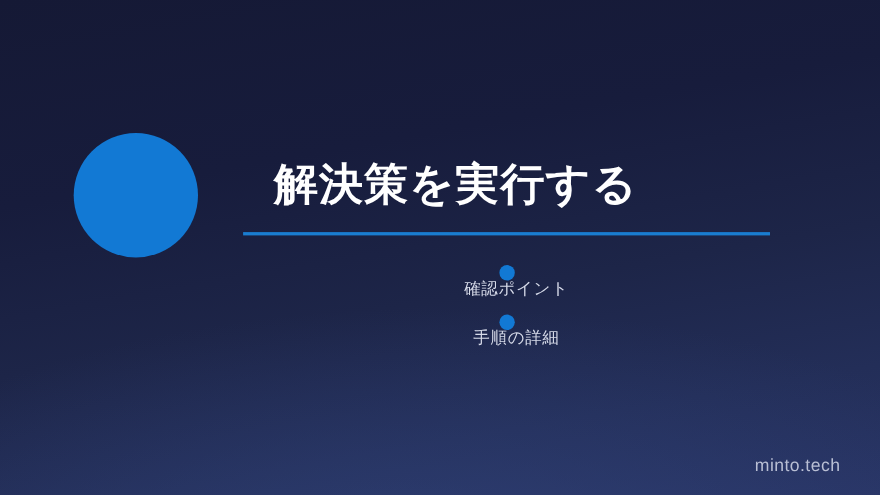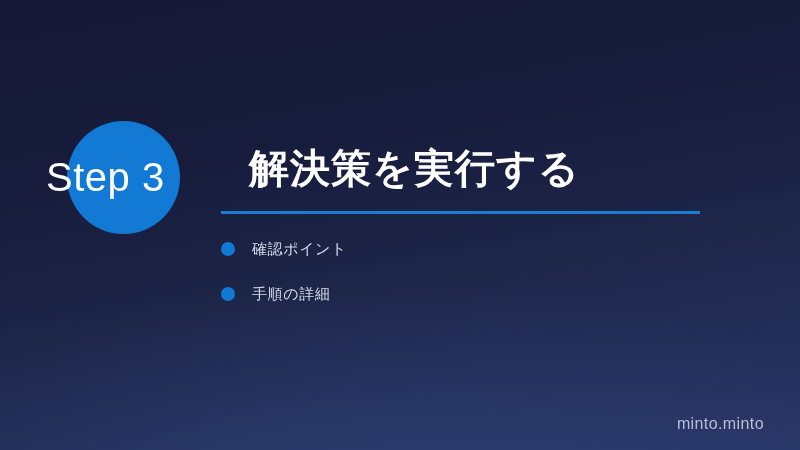--- a/index.html
+++ b/index.html
@@ -85,20 +85,21 @@
     left: 221px;
     top: 241px;
     width: 480px;
   }
 
   .bullet-row {
     display: flex;
     align-items: center;
     height: 15px;
     margin-bottom: 30px;
+    flex-direction: column;
   }
   .bullet-row:last-child { margin-bottom: 0; }
 
   .bullet-dot {
     width: 14px;
     height: 14px;
     border-radius: 50%;
     background: #1279d4;
     flex: 0 0 auto;
   }
@@ -127,36 +128,35 @@
 </style>
 </head>
 <body>
 
 <div class="slide">
 
   <div class="slide-wash"></div>
 
   <div class="step-circle"></div>
 
-  <div class="step-label">Step 3</div>
 
   <div class="title">解決策を実行する</div>
 
   <div class="title-rule"></div>
 
   <div class="bullets">
 
     <div class="bullet-row">
       <span class="bullet-dot"></span>
       <span class="bullet-text">確認ポイント</span>
     </div>
 
     <div class="bullet-row">
       <span class="bullet-dot"></span>
       <span class="bullet-text">手順の詳細</span>
     </div>
 
 
   </div>
 
-  <div class="footer-brand">minto.minto</div>
+  <div class="footer-brand">minto.tech</div>
 
 </div>
 
 </body></html>

